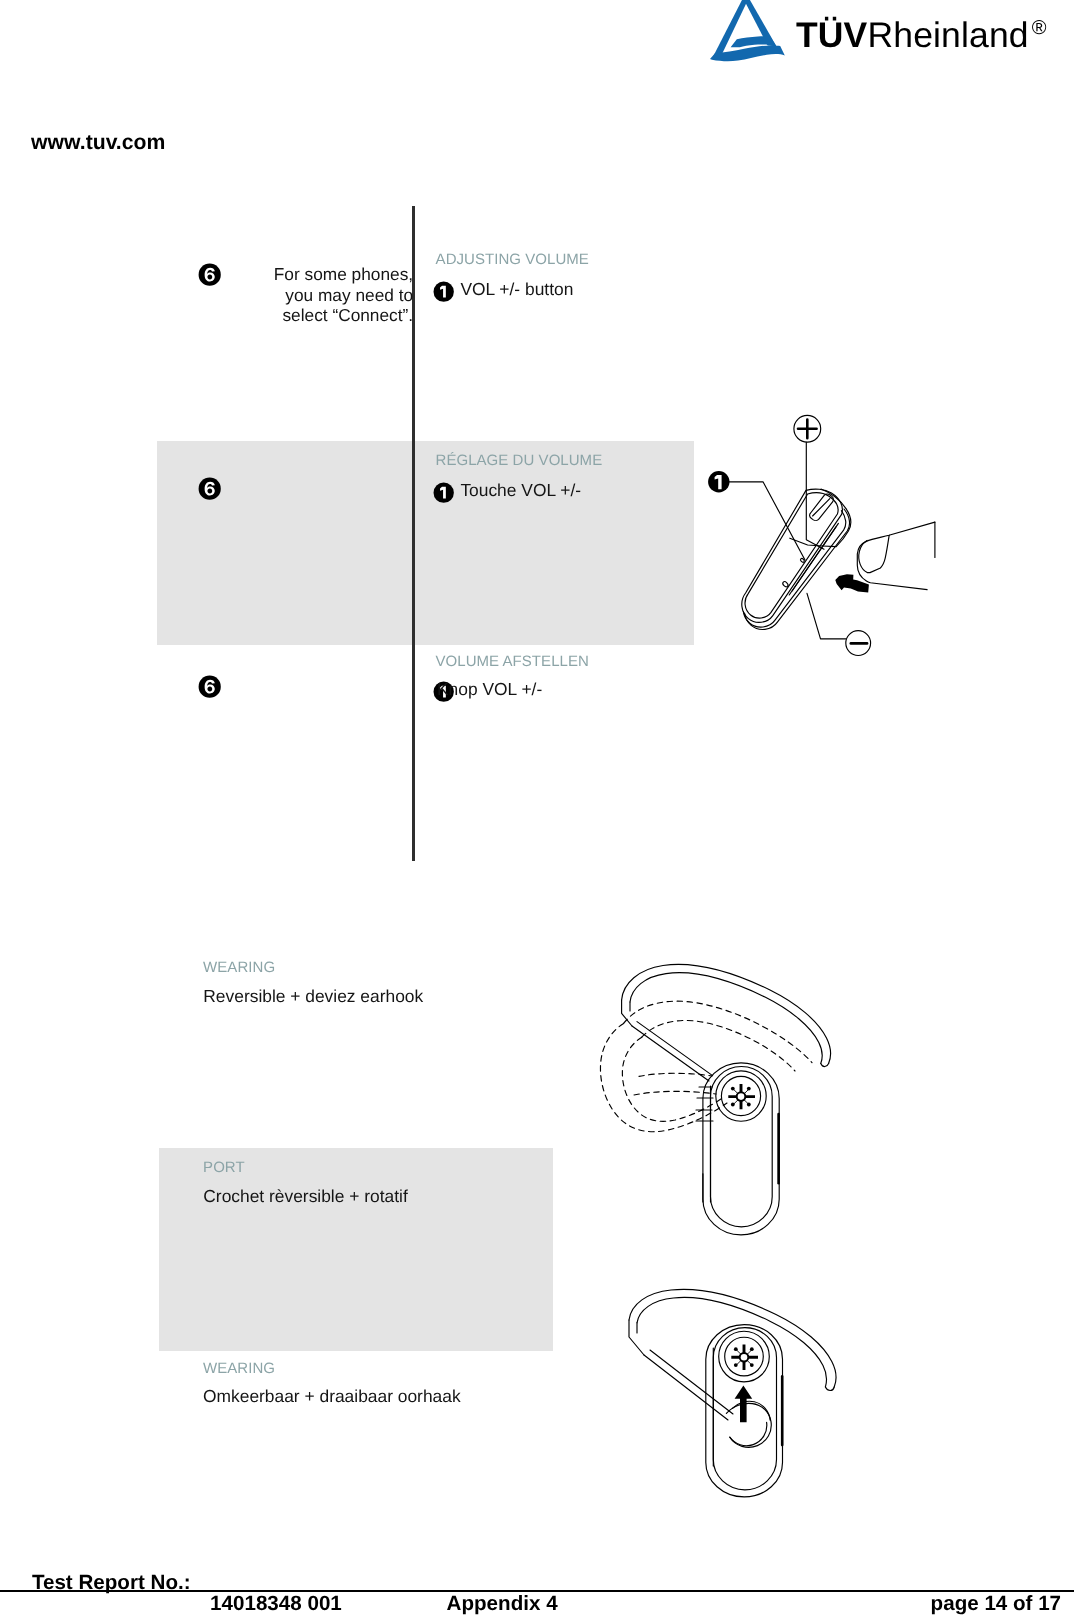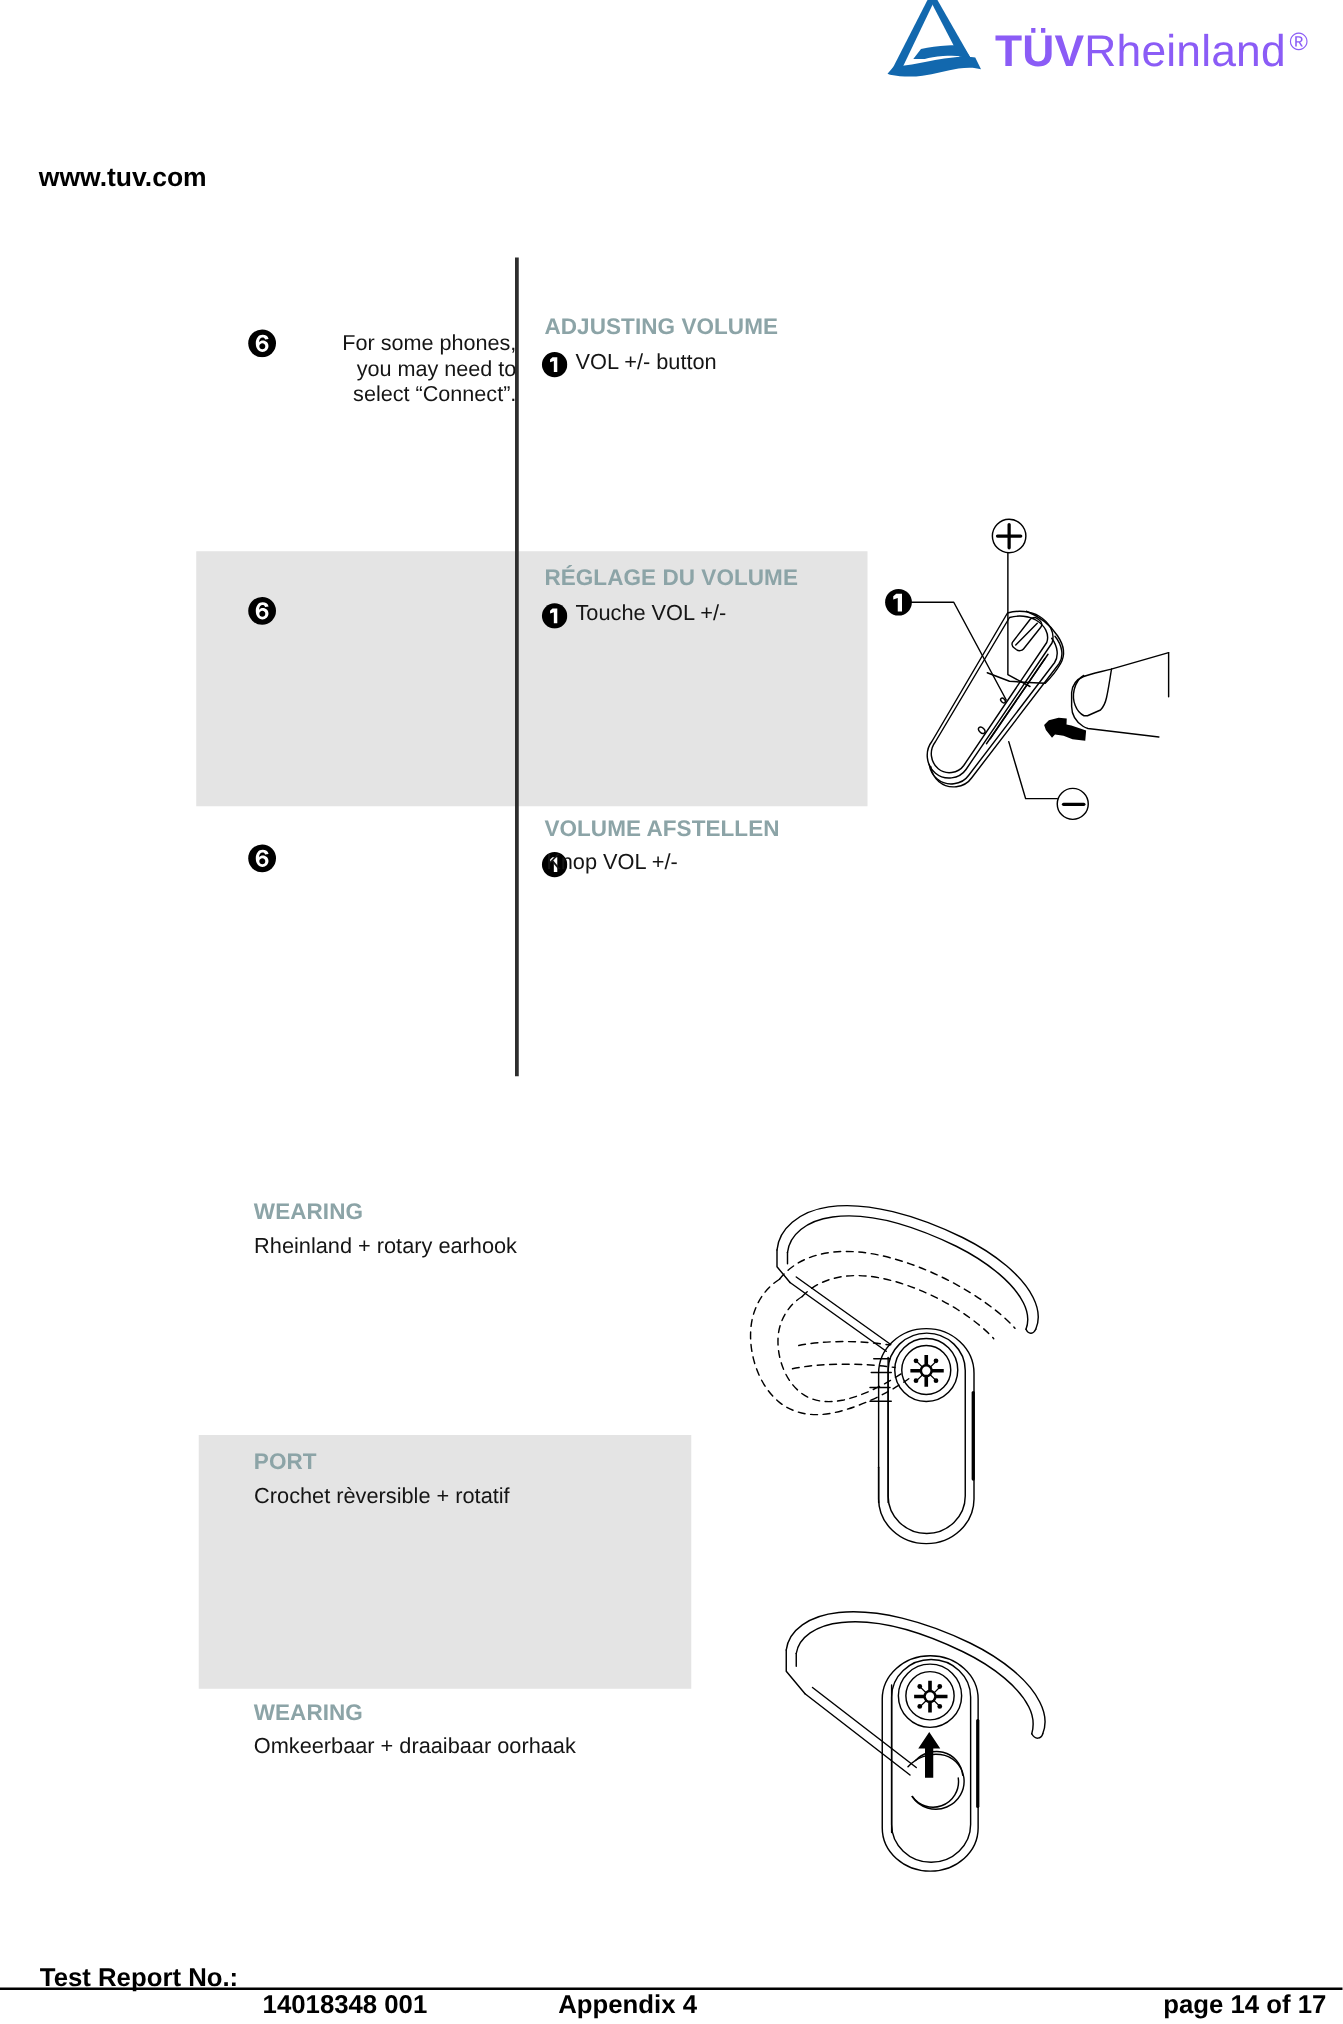--- a/index.html
+++ b/index.html
@@ -2,38 +2,38 @@
 <html><head>
 <meta charset="utf-8">
 <style>
   html,body{margin:0;padding:0;}
   body{width:1074px;height:1619px;background:#ffffff;font-family:"Liberation Sans",sans-serif;overflow:hidden;position:relative;-webkit-font-smoothing:antialiased;text-rendering:geometricPrecision;}
   .page{position:absolute;left:0;top:0;width:1074px;height:1619px;}
 
   
   .logo{position:absolute;left:708.5px;top:0px;width:345px;height:66px;}
   .logo-mark{position:absolute;left:0px;top:0px;width:80px;height:64px;overflow:visible;}
-  .brand{position:absolute;left:87.5px;top:14.6px;font-size:35.5px;line-height:52px;letter-spacing:0.15px;color:#8b5cf6;white-space:nowrap;}
+  .brand{position:absolute;left:87.5px;top:14.6px;font-size:35.5px;line-height:40px;letter-spacing:0.15px;color:#000000;white-space:nowrap;}
   .brand .b{font-weight:bold;}
   .brand .r{font-weight:400;}
   .brand .reg{font-size:20px;position:relative;top:-13px;left:3px;font-weight:400;letter-spacing:0;}
   .website{position:absolute;left:31.1px;top:131.4px;font-size:21.2px;font-weight:bold;color:#000;letter-spacing:0;}
 
   
   .shade{position:absolute;background:#e4e4e4;}
 
   
   .vrule{position:absolute;background:#2e2e2e;}
   .fig{position:absolute;overflow:visible;}
 
   
   .note{position:absolute;font-size:17.3px;line-height:20.6px;color:#151515;text-align:right;}
   .note .txt{display:block;}
   .bullet{position:absolute;}
-  .sec-h{position:absolute;font-size:18px;font-weight:bold;color:#8ca4a7;letter-spacing:0.05px;white-space:nowrap;}
+  .sec-h{position:absolute;font-size:15px;font-weight:normal;color:#8ca4a7;letter-spacing:0.05px;white-space:nowrap;}
   .sec-i{position:absolute;font-size:17.4px;color:#151515;white-space:nowrap;}
 
   
   .foot-rule{position:absolute;left:0px;top:1590px;width:1074px;height:2.4px;background:#000;}
   .foot{position:absolute;font-size:20.6px;font-weight:bold;color:#000;white-space:nowrap;}
 </style>
 </head>
 <body>
 
 <div class="page">
@@ -138,21 +138,21 @@
 
     <path fill="#000" d="M835.3 580.0 L839.1 576.1 L846.9 574.2 L853.4 574.7 L853.2 579.5 L857.1 580.3 L868.9 584.4 L868.2 592.6 L858.0 591.4 L850.8 588.5 L844.0 587.5 L841.6 590.2 L836.7 583.9 Z"></path>
 
     <circle cx="718.8" cy="481.8" r="10.7" fill="#000"></circle>
     <path fill="#fff" d="M717.0 475.0 L721.6 475.0 L721.6 489.2 L718.2 489.2 L718.2 478.4 L714.6 479.6 L714.6 477.0 Z" aria-label="1"></path>
   </svg>
 
   <div class="shade" style="left:159px;top:1148px;width:394px;height:203px;"></div>
 
   <div class="sec-h" style="left:203.1px;top:959.2px;">WEARING</div>
-  <div class="sec-i" style="left:203.3px;top:985.8px;">Rheinland + rotary earhook</div>
+  <div class="sec-i" style="left:203.3px;top:985.8px;">Reversible + deviez earhook</div>
 
   <div class="sec-h" style="left:203.1px;top:1158.8px;">PORT</div>
   <div class="sec-i" style="left:203.3px;top:1185.6px;">Crochet rèversible + rotatif</div>
 
   <div class="sec-h" style="left:203.0px;top:1359.8px;">WEARING</div>
   <div class="sec-i" style="left:203.0px;top:1386.3px;">Omkeerbaar + draaibaar oorhaak</div>
 
   <svg class="fig" style="left:595px;top:955px;width:250px;height:300px;" viewBox="595 955 250 300">
     <g fill="none" stroke="#000" stroke-width="1.15" stroke-linejoin="round" stroke-linecap="round">
 

